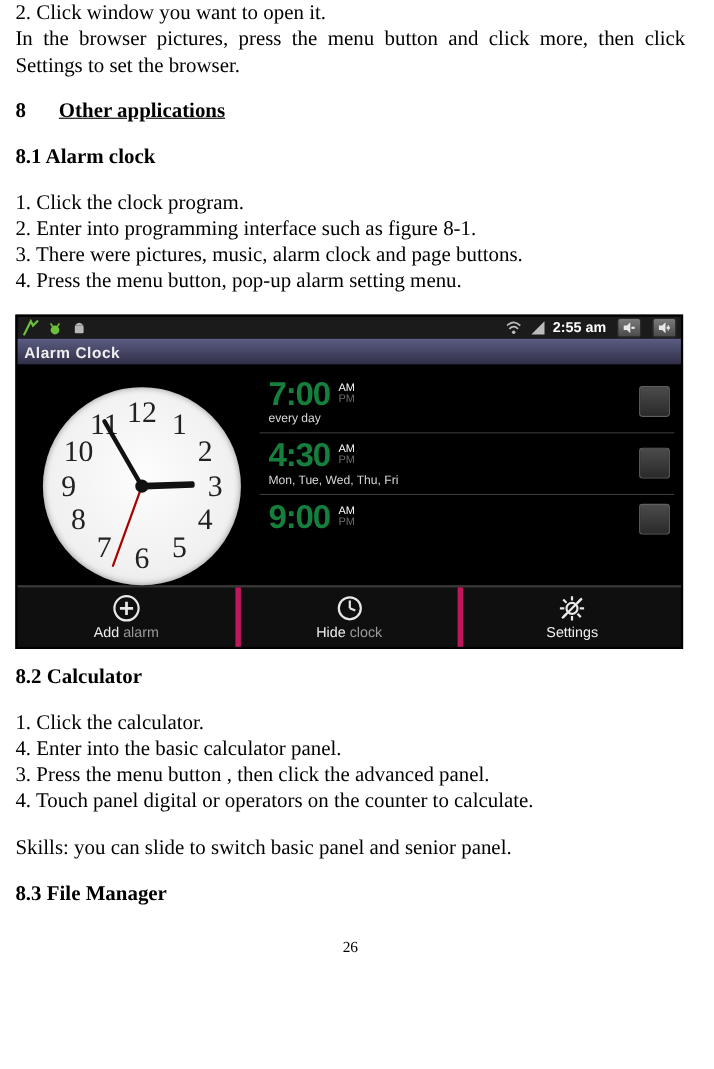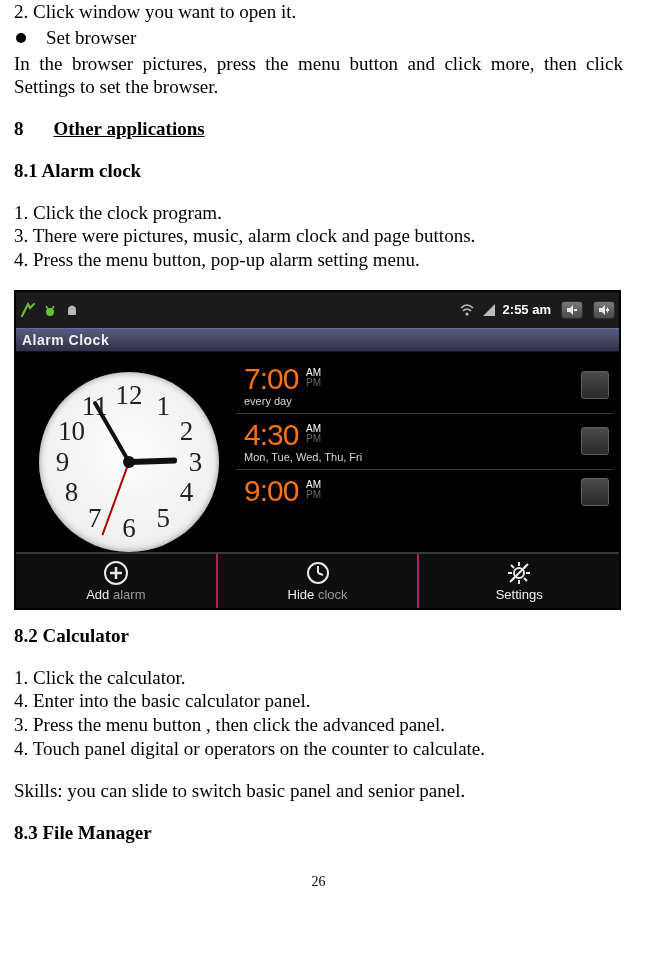--- a/index.html
+++ b/index.html
@@ -34,21 +34,21 @@
   .device {
     width: 607px;
     border: 2px solid #000;
     background: #000;
     color: #fff;
     font-family: Arial, Helvetica, sans-serif;
     font-size: 13px;
     line-height: 1;
   }
   .status-bar {
-    height: 36px;
+    height: 20px;
     background: #1b1b1b;
     display: flex;
     align-items: center;
     padding: 0 4px;
   }
   .status-left { display: flex; gap: 6px; align-items: center; flex: 1; }
   .status-right { display: flex; gap: 6px; align-items: center; }
   .icon-box { width: 16px; height: 16px; display: inline-flex; }
   .status-time { font-weight: bold; font-size: 13px; color: #fff; }
 
@@ -113,22 +113,22 @@
   }
   .alarm-row {
     border-bottom: 1px solid #3a3a3a;
     padding: 6px 4px 6px 8px;
     display: flex;
     align-items: center;
   }
   .alarm-row:last-child { border-bottom: none; }
   .alarm-time {
     font-size: 30px;
-    font-weight: 400;
-    color: #f97316;
+    font-weight: 700;
+    color: #15803d;
     letter-spacing: -1px;
   }
   .alarm-main { flex: 1; }
   .ampm {
     display: inline-flex; flex-direction: column;
     font-size: 10px; line-height: 10px; margin-left: 4px;
     vertical-align: top; margin-top: 4px;
   }
   .ampm .on  { color: #fff; }
   .ampm .off { color: #6a6a6a; }
@@ -146,21 +146,21 @@
     border-top: 2px solid #3a3a3a;
     height: 56px;
   }
   .action {
     flex: 1;
     display: flex;
     flex-direction: column;
     align-items: center;
     justify-content: center;
     gap: 2px;
-    border-right: 2px solid #be185d;
+    border-right: 5px solid #be185d;
     font-size: 13px;
     color: #eee;
   }
   .action:last-child { border-right: none; }
   .action-icon { width: 26px; height: 26px; display:flex; align-items:center; justify-content:center; }
   .dim { color: #9a9a9a; }
 
   .vol-btn {
     width: 22px; height: 18px;
     background: linear-gradient(#7a7a7a, #4a4a4a);
@@ -173,35 +173,32 @@
 
   svg { display: block; }
 </style>
 </head>
 <body>
 
 <div class="page">
 
   <p class="intro-line">2. Click window you want to open it.</p>
 
-  <div class="bullet-row">
-    <span class="bullet-dot"></span>
-    <span>Set browser</span>
-  </div>
 
   <p class="intro-line justify">In the browser pictures, press the menu button and click more, then click Settings to set the browser.</p>
 
   <div class="section-heading">
     <span class="num">8</span><span class="title">Other applications</span>
   </div>
 
   <div class="sub-heading">8.1 Alarm clock</div>
 
   <div class="step-list">
     <p class="step">1. Click the clock program.</p>
+    <p class="step">2. Enter into programming interface such as figure 8-1.</p>
     <p class="step">3. There were pictures, music, alarm clock and page buttons.</p>
     <p class="step">4. Press the menu button, pop-up alarm setting menu.</p>
   </div>
 
   <div class="figure-wrap">
     <div class="device">
 
       <div class="status-bar">
         <div class="status-left">
           <span class="icon-box">

